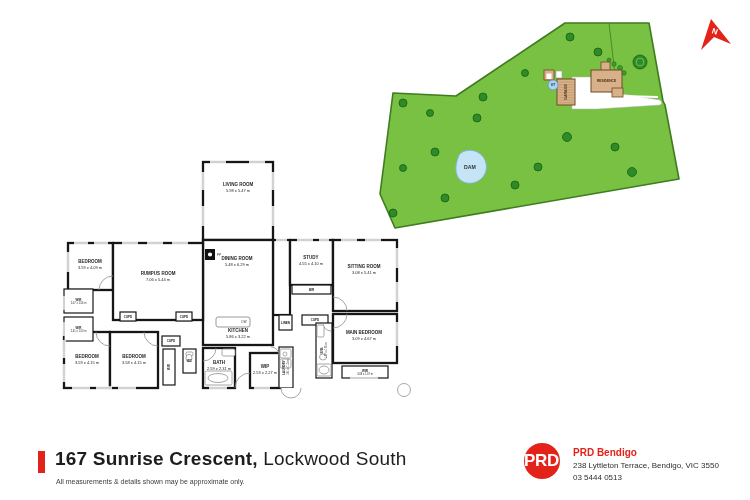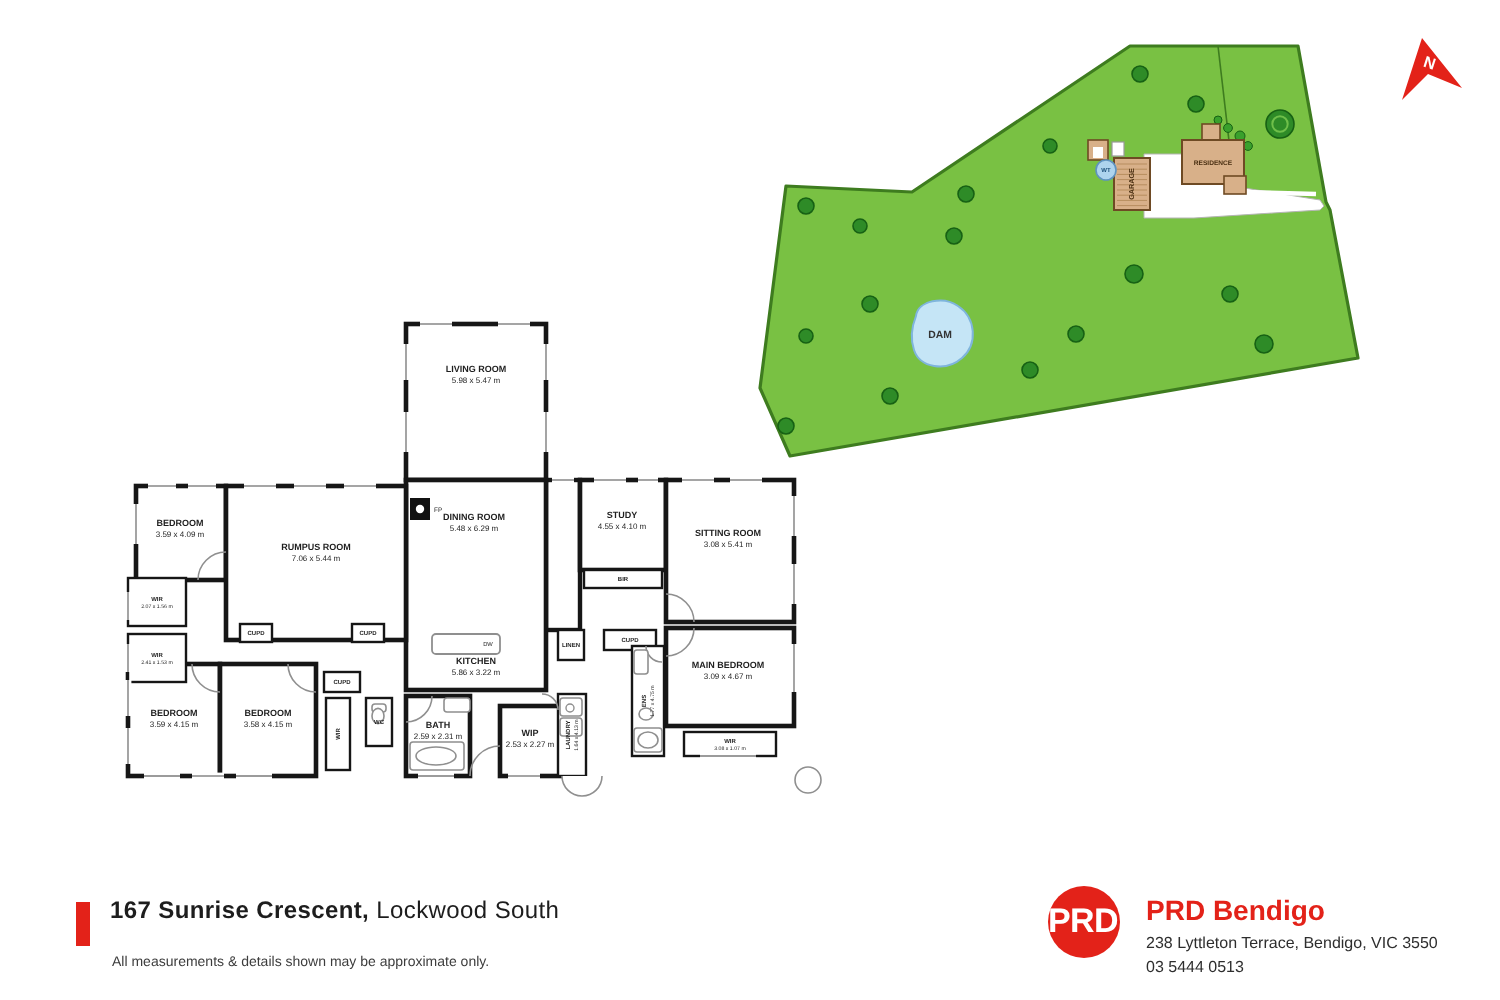--- a/index.html
+++ b/index.html
@@ -1,28 +1,28 @@
 <!DOCTYPE html>
 <html style="--brand: #e32219;"><head>
 <meta charset="utf-8">
 <style>
   html,body{margin:0;padding:0;background:#fff;}
   body{font-family:"Liberation Sans",sans-serif;}
   .page{position:relative;width:750px;height:500px;background:#fff;overflow:hidden;}
   #plan{position:absolute;left:0;top:0;}
   .accent{position:absolute;left:38px;top:451px;width:7px;height:22px;background:var(--brand,#e32219);}
-  .title{position:absolute;left:55px;top:448px;font-size:12px;color:#1d1d1d;letter-spacing:.2px;white-space:nowrap;}
+  .title{position:absolute;left:55px;top:448px;font-size:19px;color:#1d1d1d;letter-spacing:.2px;white-space:nowrap;}
   .title .b{font-weight:bold;}
   .title .l{font-weight:normal;}
   .disclaimer{position:absolute;left:56px;top:478px;font-size:7px;color:#3c3c3c;}
   .logo{position:absolute;left:524px;top:443px;width:36px;height:36px;border-radius:50%;
         background:var(--brand,#e32219);display:flex;align-items:center;justify-content:flex-start;
         color:#fff;font-weight:bold;font-size:17px;letter-spacing:-.3px;}
   .agency{position:absolute;left:573px;top:445px;font-size:8px;color:#2e2e2e;line-height:1.5;}
-  .agency .nm{color:var(--brand,#e32219);font-weight:bold;font-size:14px;}
+  .agency .nm{color:var(--brand,#e32219);font-weight:bold;font-size:10px;}
 </style>
 </head>
 <body>
 
 <div class="page">
   <svg id="plan" width="750" height="500" viewBox="0 0 750 500">
       <g>
         <polygon points="565,23 649,23 663,101 665,105 679,179 395,228 380,194 393,93 456,96" fill="#79c143" stroke="#3e7c1f" stroke-width="1.6" stroke-linejoin="round"></polygon>
         <line x1="609" y1="23" x2="617" y2="92" stroke="#3e7c1f" stroke-width="0.8"></line>
         <path d="M458,158 C459,150 472,148 479,153 C488,159 489,172 481,179 C473,186 460,184 457,175 C455,169 456,163 458,158 Z" fill="#c5e5f6" stroke="#7fb5dc" stroke-width="1"></path>

